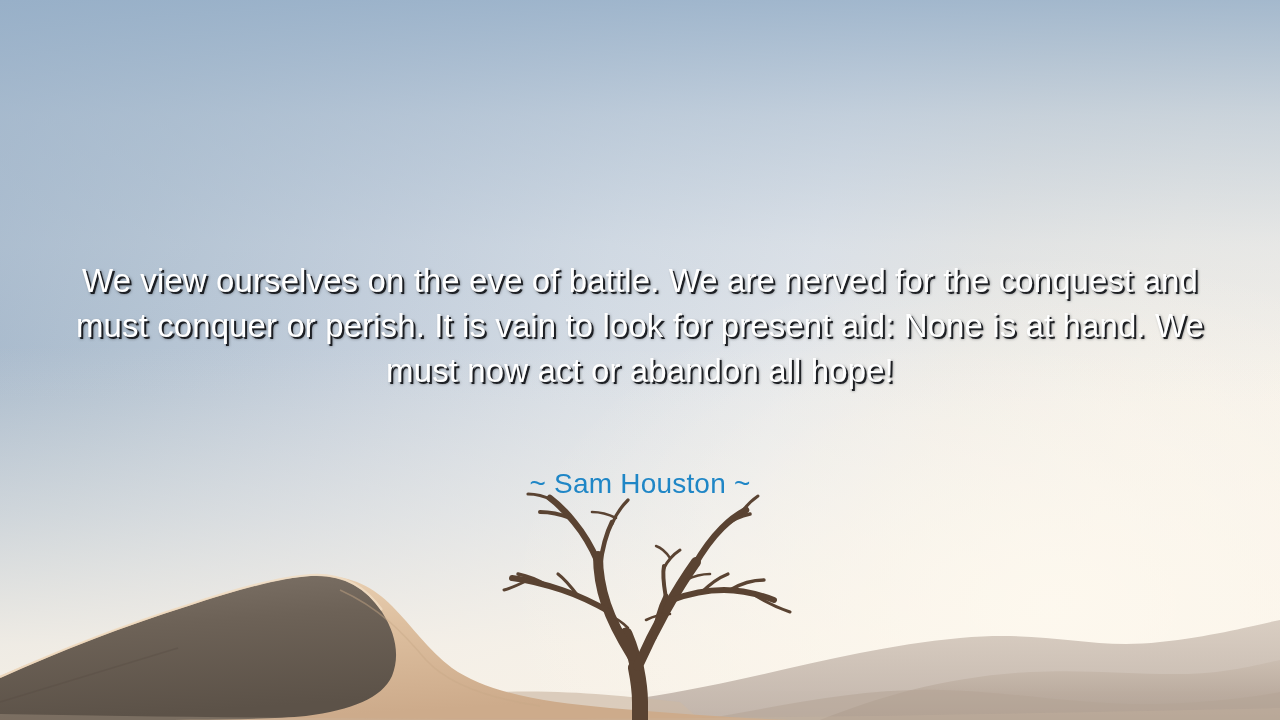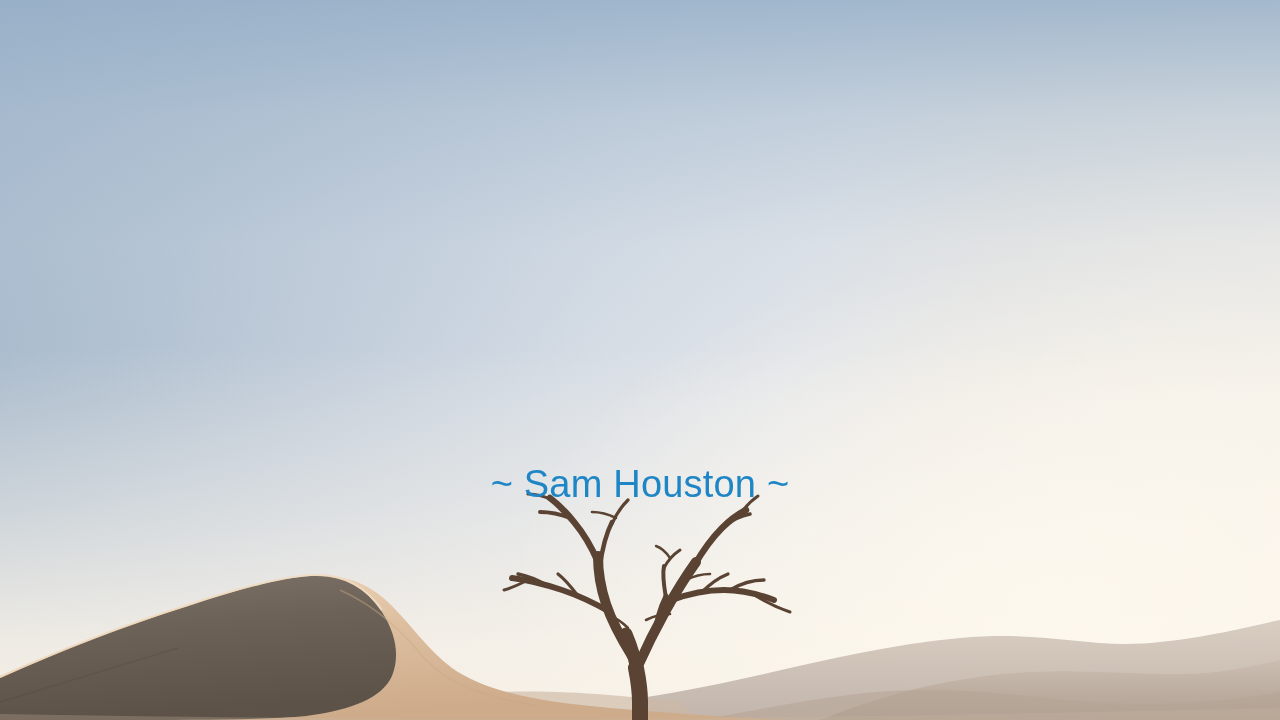--- a/index.html
+++ b/index.html
@@ -105,21 +105,21 @@
       2px 2px 0 rgba(20,22,26,0.92),
       2px 2px 3px rgba(20,22,26,0.55);
   }
   .attribution {
     position: absolute;
     left: 0;
     right: 0;
     top: 463px;
     text-align: center;
     margin: 0;
-    font-size: 38px;
+    font-size: 28px;
     line-height: 42px;
     color: #1f86c6;
     letter-spacing: 0.2px;
   }
 </style>
 </head>
 <body>
 
 <div class="scene">
 
@@ -216,16 +216,19 @@
         <path d="M224,98 C228,90 234,84 240,80" stroke-width="3"></path>
         <path d="M230,88 C226,82 222,78 216,76" stroke-width="2.4"></path>
 
         <path d="M206,150 C214,146 222,144 230,144" stroke-width="2.6"></path>
         <path d="M188,158 C182,152 176,148 170,146" stroke-width="2.6"></path>
         <path d="M246,110 C254,106 262,104 270,104" stroke-width="2.6"></path>
       </g>
     </svg>
   </div>
 
+  <div class="quote-block">
+    <p class="quote-text">We view ourselves on the eve of battle. We are nerved for the conquest and must conquer or perish. It is vain to look for present aid: None is at hand. We must now act or abandon all hope!</p>
+  </div>
 
   <p class="attribution">~ Sam Houston ~</p>
 
 </div>
 
 </body></html>

